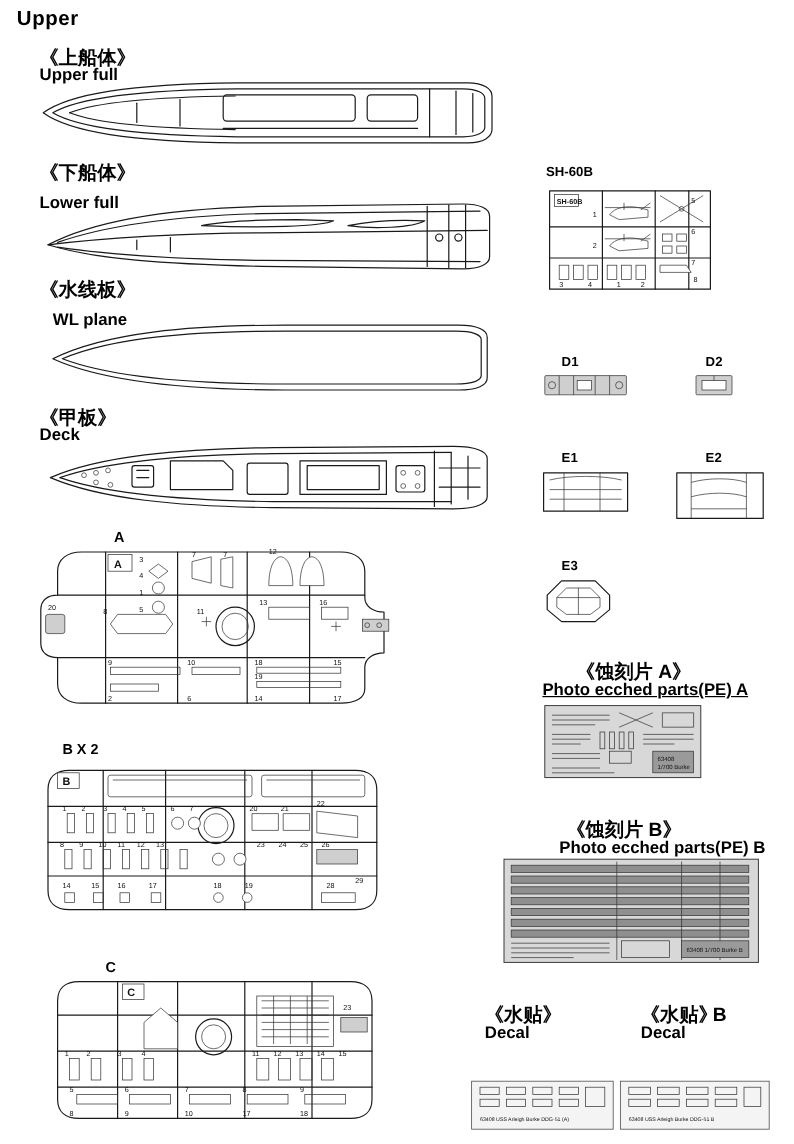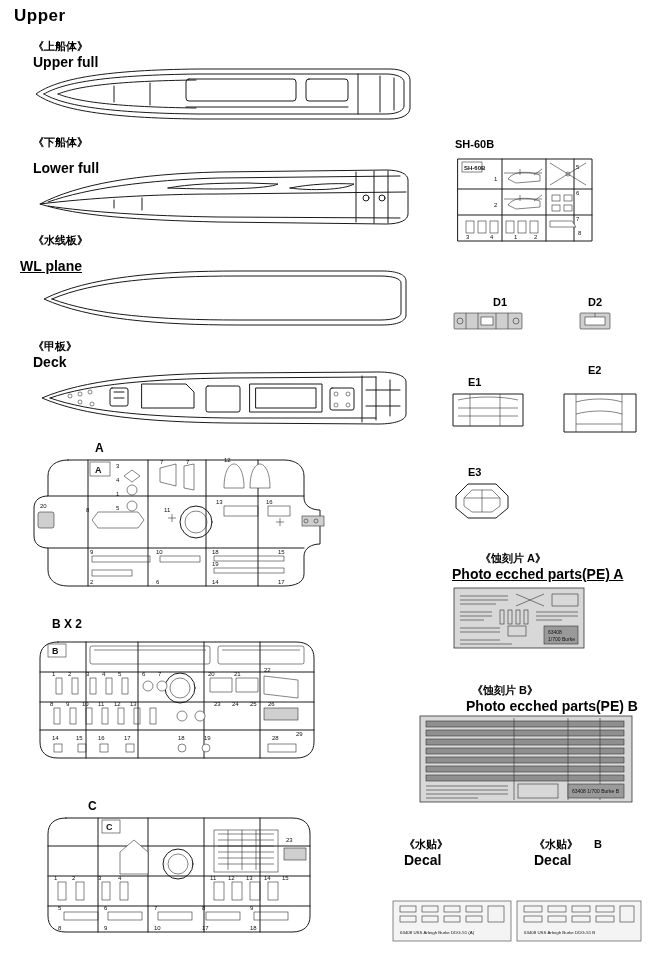--- a/index.html
+++ b/index.html
@@ -23,21 +23,21 @@
     position: absolute;
     white-space: nowrap;
     line-height: 1.15;
   }
   .title {
     font-size: 17px;
     font-weight: bold;
     letter-spacing: 0.5px;
   }
   .cn {
-    font-size: 11px;
+    font-size: 16px;
     font-weight: bold;
   }
   .en {
     font-size: 14px;
     font-weight: bold;
   }
   .sprue-letter {
     font-size: 12px;
     font-weight: bold;
   }
@@ -130,21 +130,21 @@
       <path class="s" d="M356,13 L356,65"></path>
       <path class="s" d="M370,13 L370,65"></path>
       <circle class="s" cx="348" cy="40" r="3"></circle>
       <circle class="s" cx="364" cy="40" r="3"></circle>
       <path class="s" d="M96,42 L96,50"></path>
       <path class="s" d="M124,40 L124,52"></path>
     </svg>
   </div>
 
   <div class="lbl cn" style="left:33px; top:234px;">《水线板》</div>
-  <div class="lbl en" style="left:20px; top:258px;text-decoration:underline;">WL plane</div>
+  <div class="lbl en" style="left:44px; top:258px;">WL plane</div>
 
   <div class="art" style="left:18px; top:265px;">
     <svg width="400" height="68" viewBox="0 0 400 68">
       <path class="sf" d="M26,34 C70,12 140,6 220,6 L364,6 C380,6 388,10 388,16 L388,50 C388,56 380,60 364,60 L220,60 C140,60 70,54 26,34 Z"></path>
       <path class="s" d="M34,34 C76,16 142,11 220,11 L362,11 C376,11 383,14 383,18 L383,48 C383,52 376,55 362,55 L220,55 C142,55 76,50 34,34 Z"></path>
     </svg>
   </div>
 
   <div class="lbl cn" style="left:33px; top:340px;">《甲板》</div>
   <div class="lbl en" style="left:33px; top:354px;">Deck</div>
@@ -404,21 +404,21 @@
       <text x="128" y="80" font-size="6">8</text>
       <text x="44" y="26" font-size="6">1</text>
       <text x="44" y="52" font-size="6">2</text>
       <text x="16" y="84" font-size="6">3</text>
       <text x="40" y="84" font-size="6">4</text>
       <text x="64" y="84" font-size="6">1</text>
       <text x="84" y="84" font-size="6">2</text>
     </svg>
   </div>
 
-  <div class="lbl part-letter" style="left:493px; top:296px;">D1</div>
+  <div class="lbl part-letter" style="left:468px; top:296px;">D1</div>
   <div class="art" style="left:452px; top:310px;">
     <svg width="72" height="22" viewBox="0 0 72 22">
       <rect class="grey" x="2" y="3" width="68" height="16" rx="1"></rect>
       <path class="thin" d="M14,3 L14,19 M26,3 L26,19 M44,3 L44,19 M56,3 L56,19"></path>
       <rect class="thinf" x="29" y="7" width="12" height="8"></rect>
       <circle class="thin" cx="8" cy="11" r="3"></circle>
       <circle class="thin" cx="64" cy="11" r="3"></circle>
     </svg>
   </div>
 
@@ -435,21 +435,21 @@
   <div class="art" style="left:450px; top:390px;">
     <svg width="76" height="40" viewBox="0 0 76 40">
       <path class="sf" d="M3,4 L73,4 L73,36 L3,36 Z"></path>
       <path class="thin" d="M8,10 C24,6 52,6 68,10"></path>
       <path class="thin" d="M8,18 L68,18"></path>
       <path class="thin" d="M8,26 L68,26"></path>
       <path class="thin" d="M20,4 L20,36 M50,4 L50,36"></path>
     </svg>
   </div>
 
-  <div class="lbl part-letter" style="left:588px; top:364px;">E2</div>
+  <div class="lbl part-letter" style="left:588px; top:376px;">E2</div>
   <div class="art" style="left:560px; top:390px;">
     <svg width="80" height="46" viewBox="0 0 80 46">
       <path class="sf" d="M4,4 L76,4 L76,42 L4,42 Z"></path>
       <path class="thin" d="M16,4 L16,42 M62,4 L62,42"></path>
       <path class="thin" d="M16,12 C30,8 50,8 62,12"></path>
       <path class="thin" d="M16,24 C30,20 50,20 62,24"></path>
       <path class="thin" d="M16,34 L62,34"></path>
     </svg>
   </div>
 

